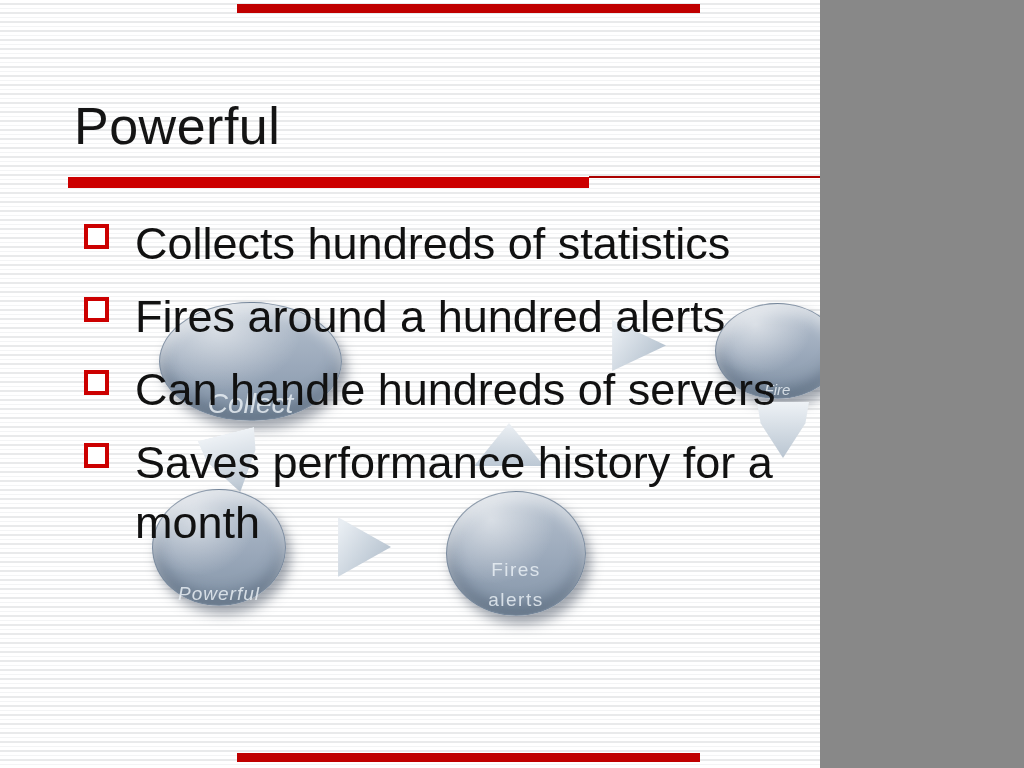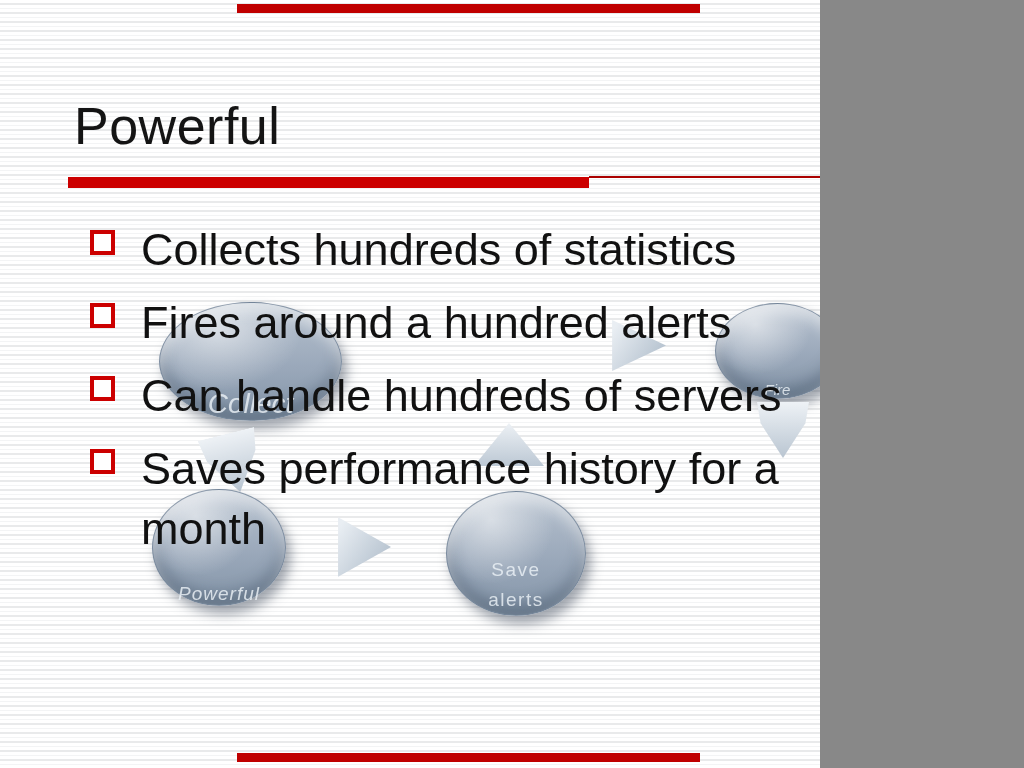--- a/index.html
+++ b/index.html
@@ -38,21 +38,21 @@
     background:#cc0000;z-index:3;
   }
   .rule-thin{
     position:absolute;left:589px;top:176px;width:371px;height:2px;
     background:#aa0000;z-index:3;
   }
 
   
   .bullets{
     position:absolute;left:72px;top:204px;width:800px;
-    margin:16px;padding:0;list-style:none;z-index:2;
+    margin:10px;padding:0;list-style:none;z-index:2;
   }
   .bullets li{
     display:flex;align-items:flex-start;
     margin-bottom:13px;
   }
   .bullet-square{
     flex:0 0 auto;
     width:17px;height:17px;
     border:4px solid #cc0000;
     background:#ffffff;
@@ -130,21 +130,21 @@
       <span>Fire</span>
     </div>
     <div class="arrow arrow-down arrow-ct"></div>
     <div class="arrow arrow-up arrow-fa"></div>
     <div class="arrow arrow-down arrow-sd"></div>
     <div class="node node-transform">
       <span>Powerful</span>
     </div>
     <div class="arrow arrow-right arrow-tf"></div>
     <div class="node node-fire">
-      <span>Save</span>
+      <span>Fires</span>
       <span>alerts</span>
     </div>
   </div>
 
   <ul class="bullets">
     <li>
       <span class="bullet-square"></span>
       <span class="bullet-text">Collects hundreds of statistics</span>
     </li>
     <li>

